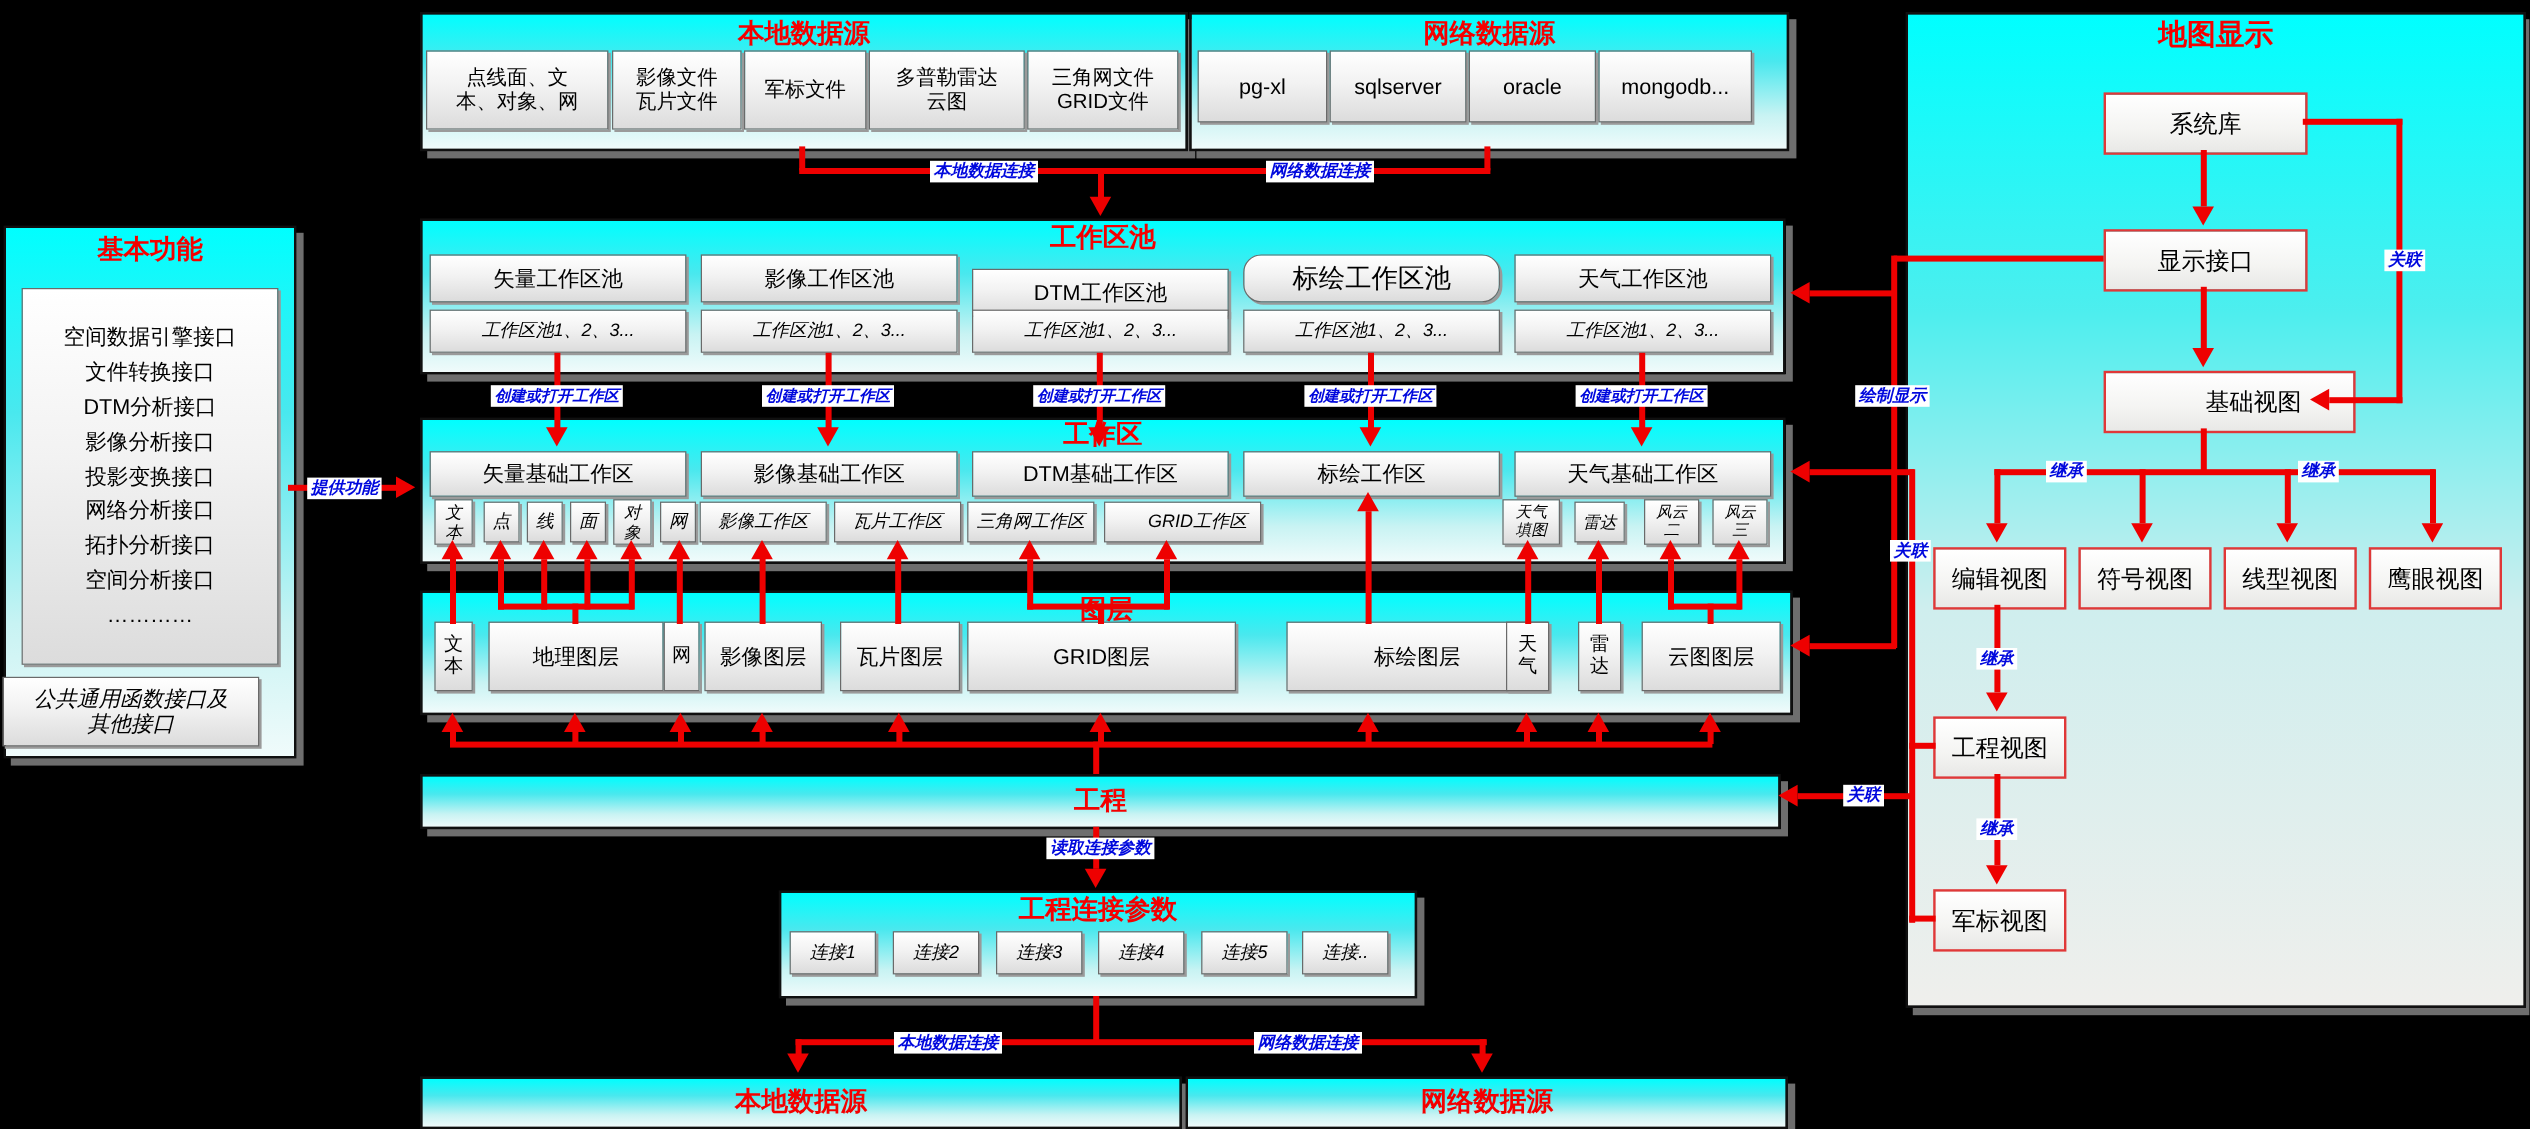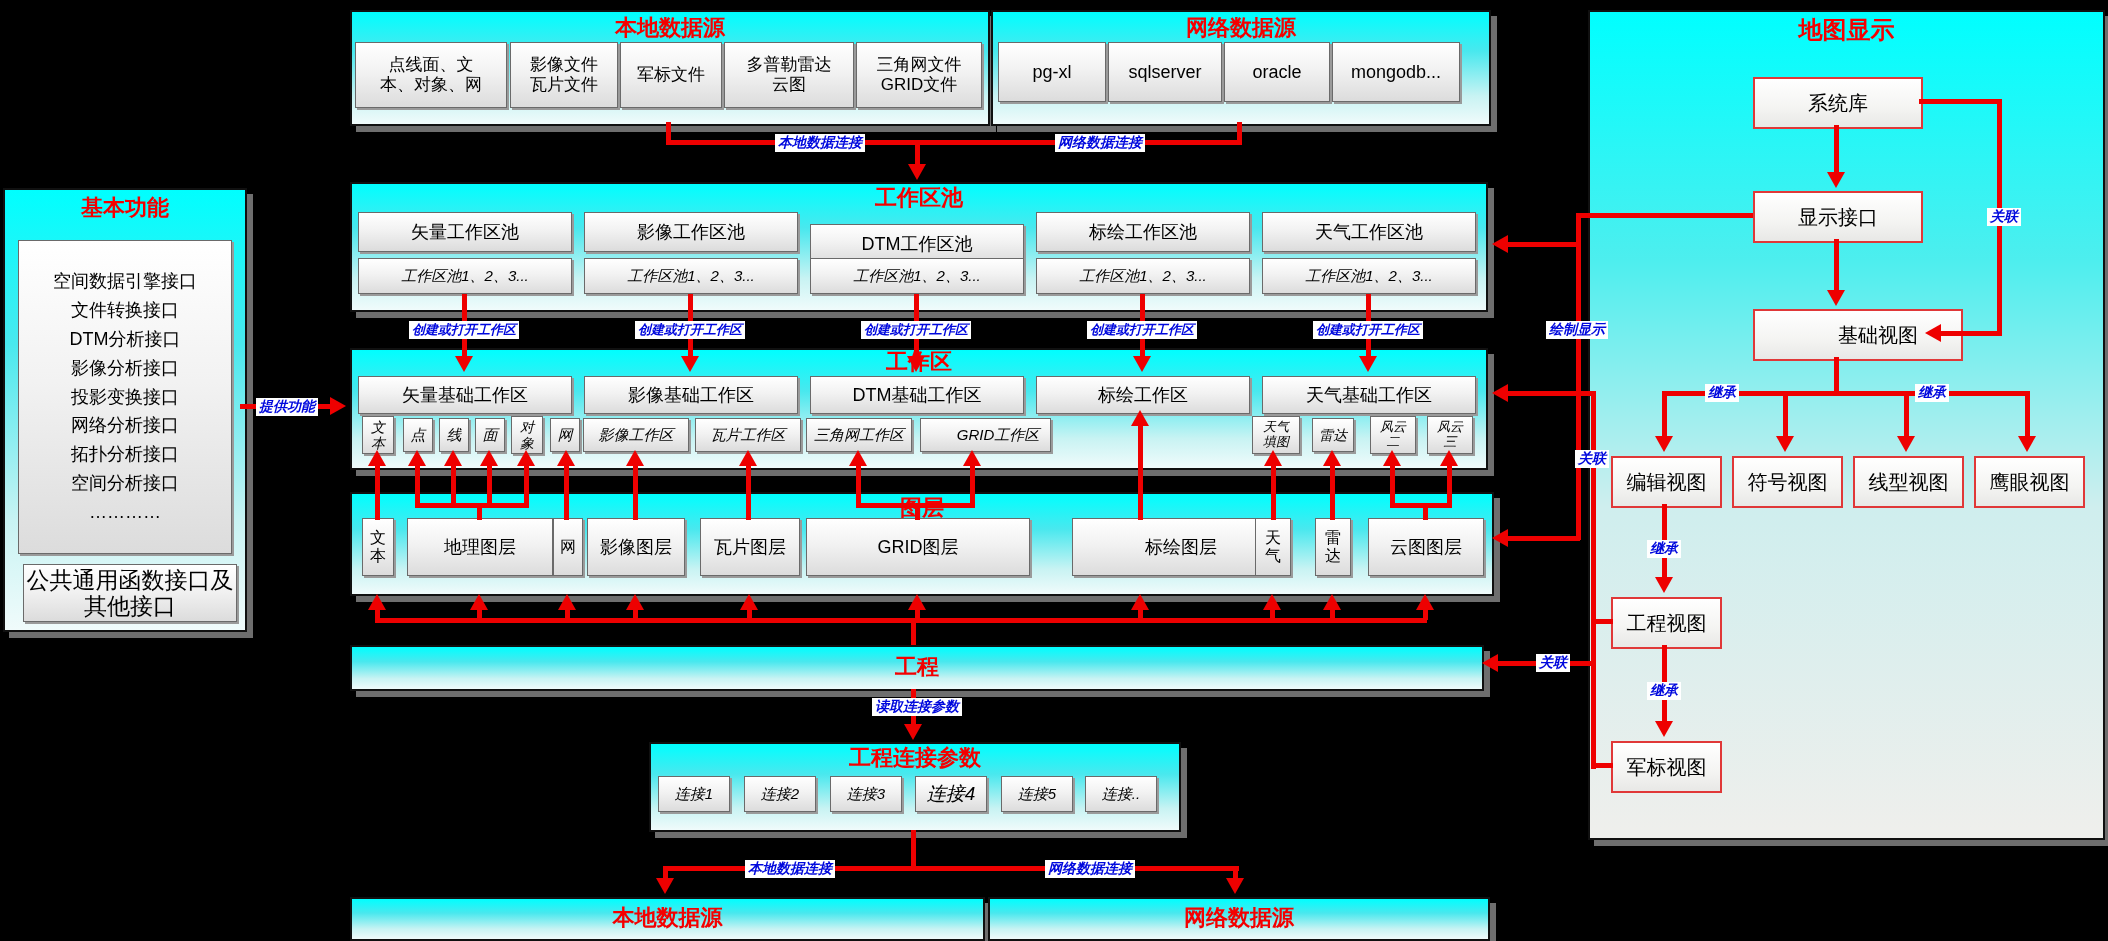--- a/index.html
+++ b/index.html
@@ -64,30 +64,30 @@
   </div>
   <div class="wbox" style="left:18px;top:240px;width:212px;height:312px;font-size:18px;line-height:1.6;">空间数据引擎接口
 文件转换接口
 DTM分析接口
 影像分析接口
 投影变换接口
 网络分析接口
 拓扑分析接口
 空间分析接口
 …………</div>
-  <div class="wbox" style="left:23px;top:564px;width:212px;height:56px;font-size:23px;">公共通用函数接口及
+  <div class="wbox" style="left:2px;top:564px;width:212px;height:56px;font-size:18px;font-style:italic;">公共通用函数接口及
 其他接口</div>
 
   <div class="bar" style="left:350px;top:182px;width:1134px;height:126px;">
     <div class="bar-title" style="top:2px;">工作区池</div>
   </div>
   <div class="wbox" style="left:358px;top:212px;width:212px;height:38px;font-size:18px;">矢量工作区池</div>
   <div class="wbox" style="left:584px;top:212px;width:212px;height:38px;font-size:18px;">影像工作区池</div>
   <div class="wbox" style="left:810px;top:224px;width:212px;height:38px;font-size:18px;">DTM工作区池</div>
-  <div class="wbox" style="left:1036px;top:212px;width:212px;height:38px;font-size:18px;">标绘工作区池</div>
+  <div class="wbox" style="left:1036px;top:212px;width:212px;height:38px;font-size:22px;border-radius:15px;">标绘工作区池</div>
   <div class="wbox" style="left:1262px;top:212px;width:212px;height:38px;font-size:18px;">天气工作区池</div>
   <div class="wbox it" style="left:358px;top:258px;width:212px;height:34px;font-size:15px;">工作区池1、2、3...</div>
   <div class="wbox it" style="left:584px;top:258px;width:212px;height:34px;font-size:15px;">工作区池1、2、3...</div>
   <div class="wbox it" style="left:810px;top:258px;width:212px;height:34px;font-size:15px;">工作区池1、2、3...</div>
   <div class="wbox it" style="left:1036px;top:258px;width:212px;height:34px;font-size:15px;">工作区池1、2、3...</div>
   <div class="wbox it" style="left:1262px;top:258px;width:212px;height:34px;font-size:15px;">工作区池1、2、3...</div>
 
   <div class="bar" style="left:350px;top:348px;width:1134px;height:118px;">
     <div class="bar-title" style="top:0px;">工作区</div>
   </div>
@@ -137,21 +137,21 @@
   <div class="bar" style="left:350px;top:645px;width:1130px;height:42px;">
     <div class="bar-title" style="top:8px;">工程</div>
   </div>
 
   <div class="bar" style="left:649px;top:742px;width:528px;height:86px;">
     <div class="bar-title" style="top:2px;">工程连接参数</div>
   </div>
   <div class="wbox it" style="left:658px;top:776px;width:70px;height:34px;font-size:15px;">连接1</div>
   <div class="wbox it" style="left:744px;top:776px;width:70px;height:34px;font-size:15px;">连接2</div>
   <div class="wbox it" style="left:830px;top:776px;width:70px;height:34px;font-size:15px;">连接3</div>
-  <div class="wbox it" style="left:915px;top:776px;width:70px;height:34px;font-size:19px;">连接4</div>
+  <div class="wbox it" style="left:915px;top:776px;width:70px;height:34px;font-size:15px;">连接4</div>
   <div class="wbox it" style="left:1001px;top:776px;width:70px;height:34px;font-size:15px;">连接5</div>
   <div class="wbox it" style="left:1085px;top:776px;width:70px;height:34px;font-size:15px;">连接..</div>
 
   <div class="bar" style="left:350px;top:897px;width:631px;height:40px;">
     <div class="bar-title" style="top:7px;">本地数据源</div>
   </div>
   <div class="bar" style="left:988px;top:897px;width:498px;height:40px;">
     <div class="bar-title" style="top:7px;">网络数据源</div>
   </div>
 

